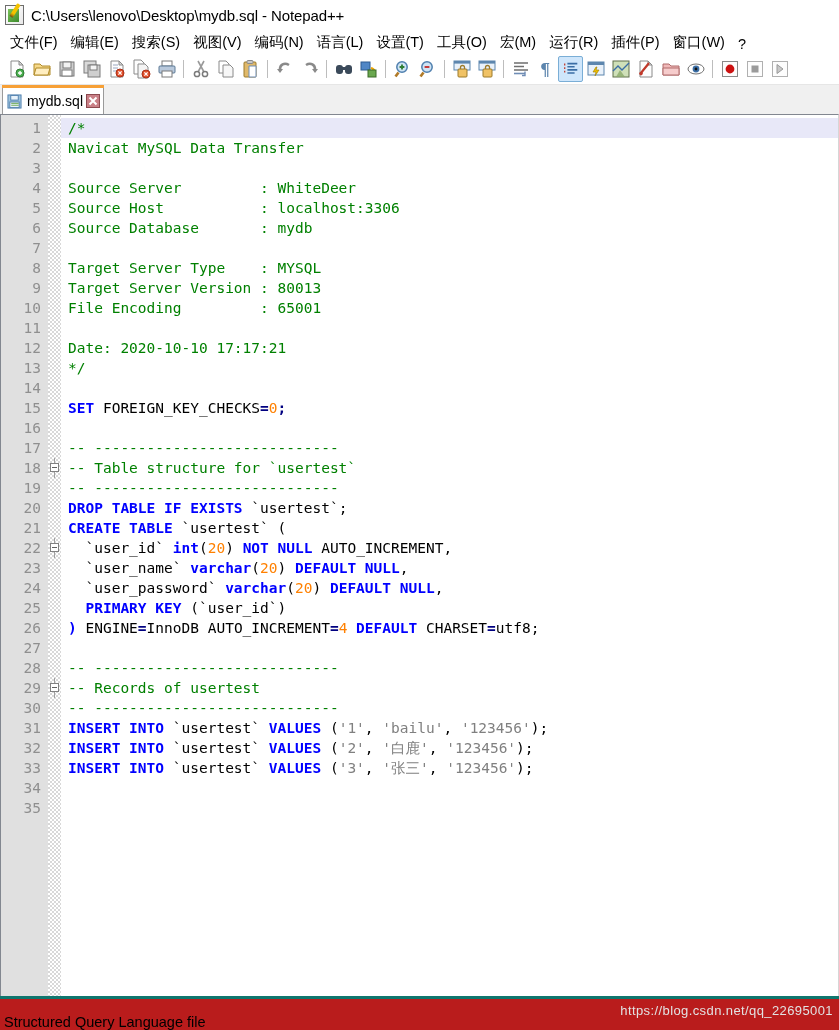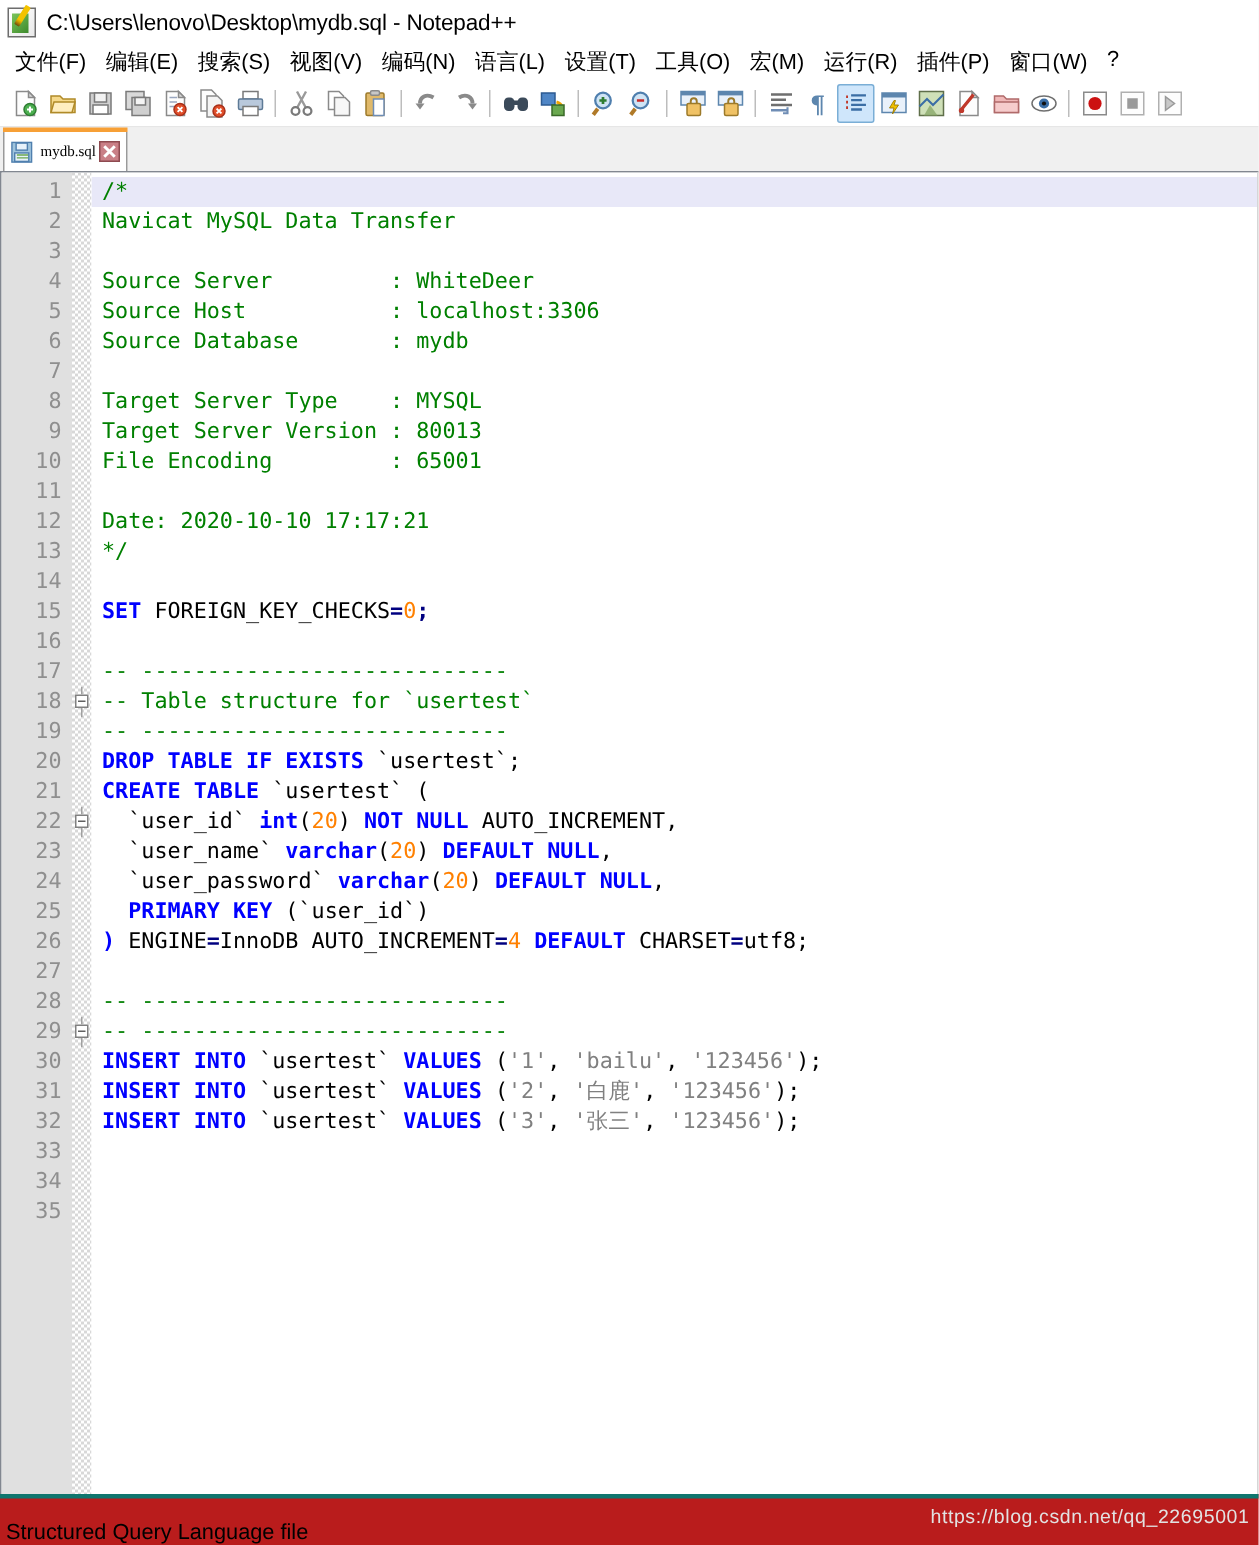--- a/index.html
+++ b/index.html
@@ -57,21 +57,21 @@
   .title-text {
     font-size: 15px;
     color: #000000;
     white-space: nowrap;
     letter-spacing: -0.1px;
   }
 
   
   .menubar {
     height: 24px;
-    display: flex; align-items: flex-start;
+    display: flex; align-items: flex-end;
     background: #ffffff;
     padding-left: 4px;
     flex: none;
   }
   .menu-item {
     font-size: 14.5px;
     color: #000000;
     padding: 2px 7px 2px 6px;
     white-space: nowrap;
     cursor: default;
@@ -132,22 +132,22 @@
     position: absolute;
     left: -1px; right: -1px; top: -3px;
     height: 3px;
     background: #f7a036;
   }
   .tab-icon {
     width: 15px; height: 15px;
     flex: none; margin-right: 5px;
   }
   .tab-label {
-    font-family: Liberation Serif, serif;
-    font-size: 10px;
+    font-family: Liberation Sans, sans-serif;
+    font-size: 14px;
     color: #000000;
     white-space: nowrap;
     letter-spacing: 0px;
   }
   .tab-close {
     width: 15px; height: 15px;
     margin-left: 2px;
     flex: none;
     display: flex; align-items: center; justify-content: center;
   }
@@ -669,20 +669,21 @@
         <div class="line"><span class="cm">-- ----------------------------</span></div>
         <div class="line"><span class="kw">DROP TABLE IF EXISTS</span><span class="pl"> `usertest`;</span></div>
         <div class="line"><span class="kw">CREATE TABLE</span><span class="pl"> `usertest` (</span></div>
         <div class="line"><span class="pl">  `user_id` </span><span class="kw">int</span><span class="pl">(</span><span class="num">20</span><span class="pl">) </span><span class="kw">NOT NULL</span><span class="pl"> AUTO_INCREMENT,</span></div>
         <div class="line"><span class="pl">  `user_name` </span><span class="kw">varchar</span><span class="pl">(</span><span class="num">20</span><span class="pl">) </span><span class="kw">DEFAULT NULL</span><span class="pl">,</span></div>
         <div class="line"><span class="pl">  `user_password` </span><span class="kw">varchar</span><span class="pl">(</span><span class="num">20</span><span class="pl">) </span><span class="kw">DEFAULT NULL</span><span class="pl">,</span></div>
         <div class="line"><span class="pl">  </span><span class="kw">PRIMARY KEY</span><span class="pl"> (`user_id`)</span></div>
         <div class="line"><span class="kw">)</span><span class="pl"> ENGINE</span><span class="op">=</span><span class="pl">InnoDB AUTO_INCREMENT</span><span class="op">=</span><span class="num">4</span><span class="pl"> </span><span class="kw">DEFAULT</span><span class="pl"> CHARSET</span><span class="op">=</span><span class="pl">utf8;</span></div>
         <div class="line">&nbsp;</div>
         <div class="line"><span class="cm">-- ----------------------------</span></div>
+        <div class="line"><span class="cm">-- Records of usertest</span></div>
         <div class="line"><span class="cm">-- ----------------------------</span></div>
         <div class="line"><span class="kw">INSERT INTO</span><span class="pl"> `usertest` </span><span class="kw">VALUES</span><span class="pl"> (</span><span class="str">'1'</span><span class="pl">, </span><span class="str">'bailu'</span><span class="pl">, </span><span class="str">'123456'</span><span class="pl">);</span></div>
         <div class="line"><span class="kw">INSERT INTO</span><span class="pl"> `usertest` </span><span class="kw">VALUES</span><span class="pl"> (</span><span class="str">'2'</span><span class="pl">, </span><span class="str">'白鹿'</span><span class="pl">, </span><span class="str">'123456'</span><span class="pl">);</span></div>
         <div class="line"><span class="kw">INSERT INTO</span><span class="pl"> `usertest` </span><span class="kw">VALUES</span><span class="pl"> (</span><span class="str">'3'</span><span class="pl">, </span><span class="str">'张三'</span><span class="pl">, </span><span class="str">'123456'</span><span class="pl">);</span></div>
         <div class="line">&nbsp;</div>
       </div>
   </div>
 
   <div class="statusbar">
     <div class="status-text">Structured Query Language file</div>

